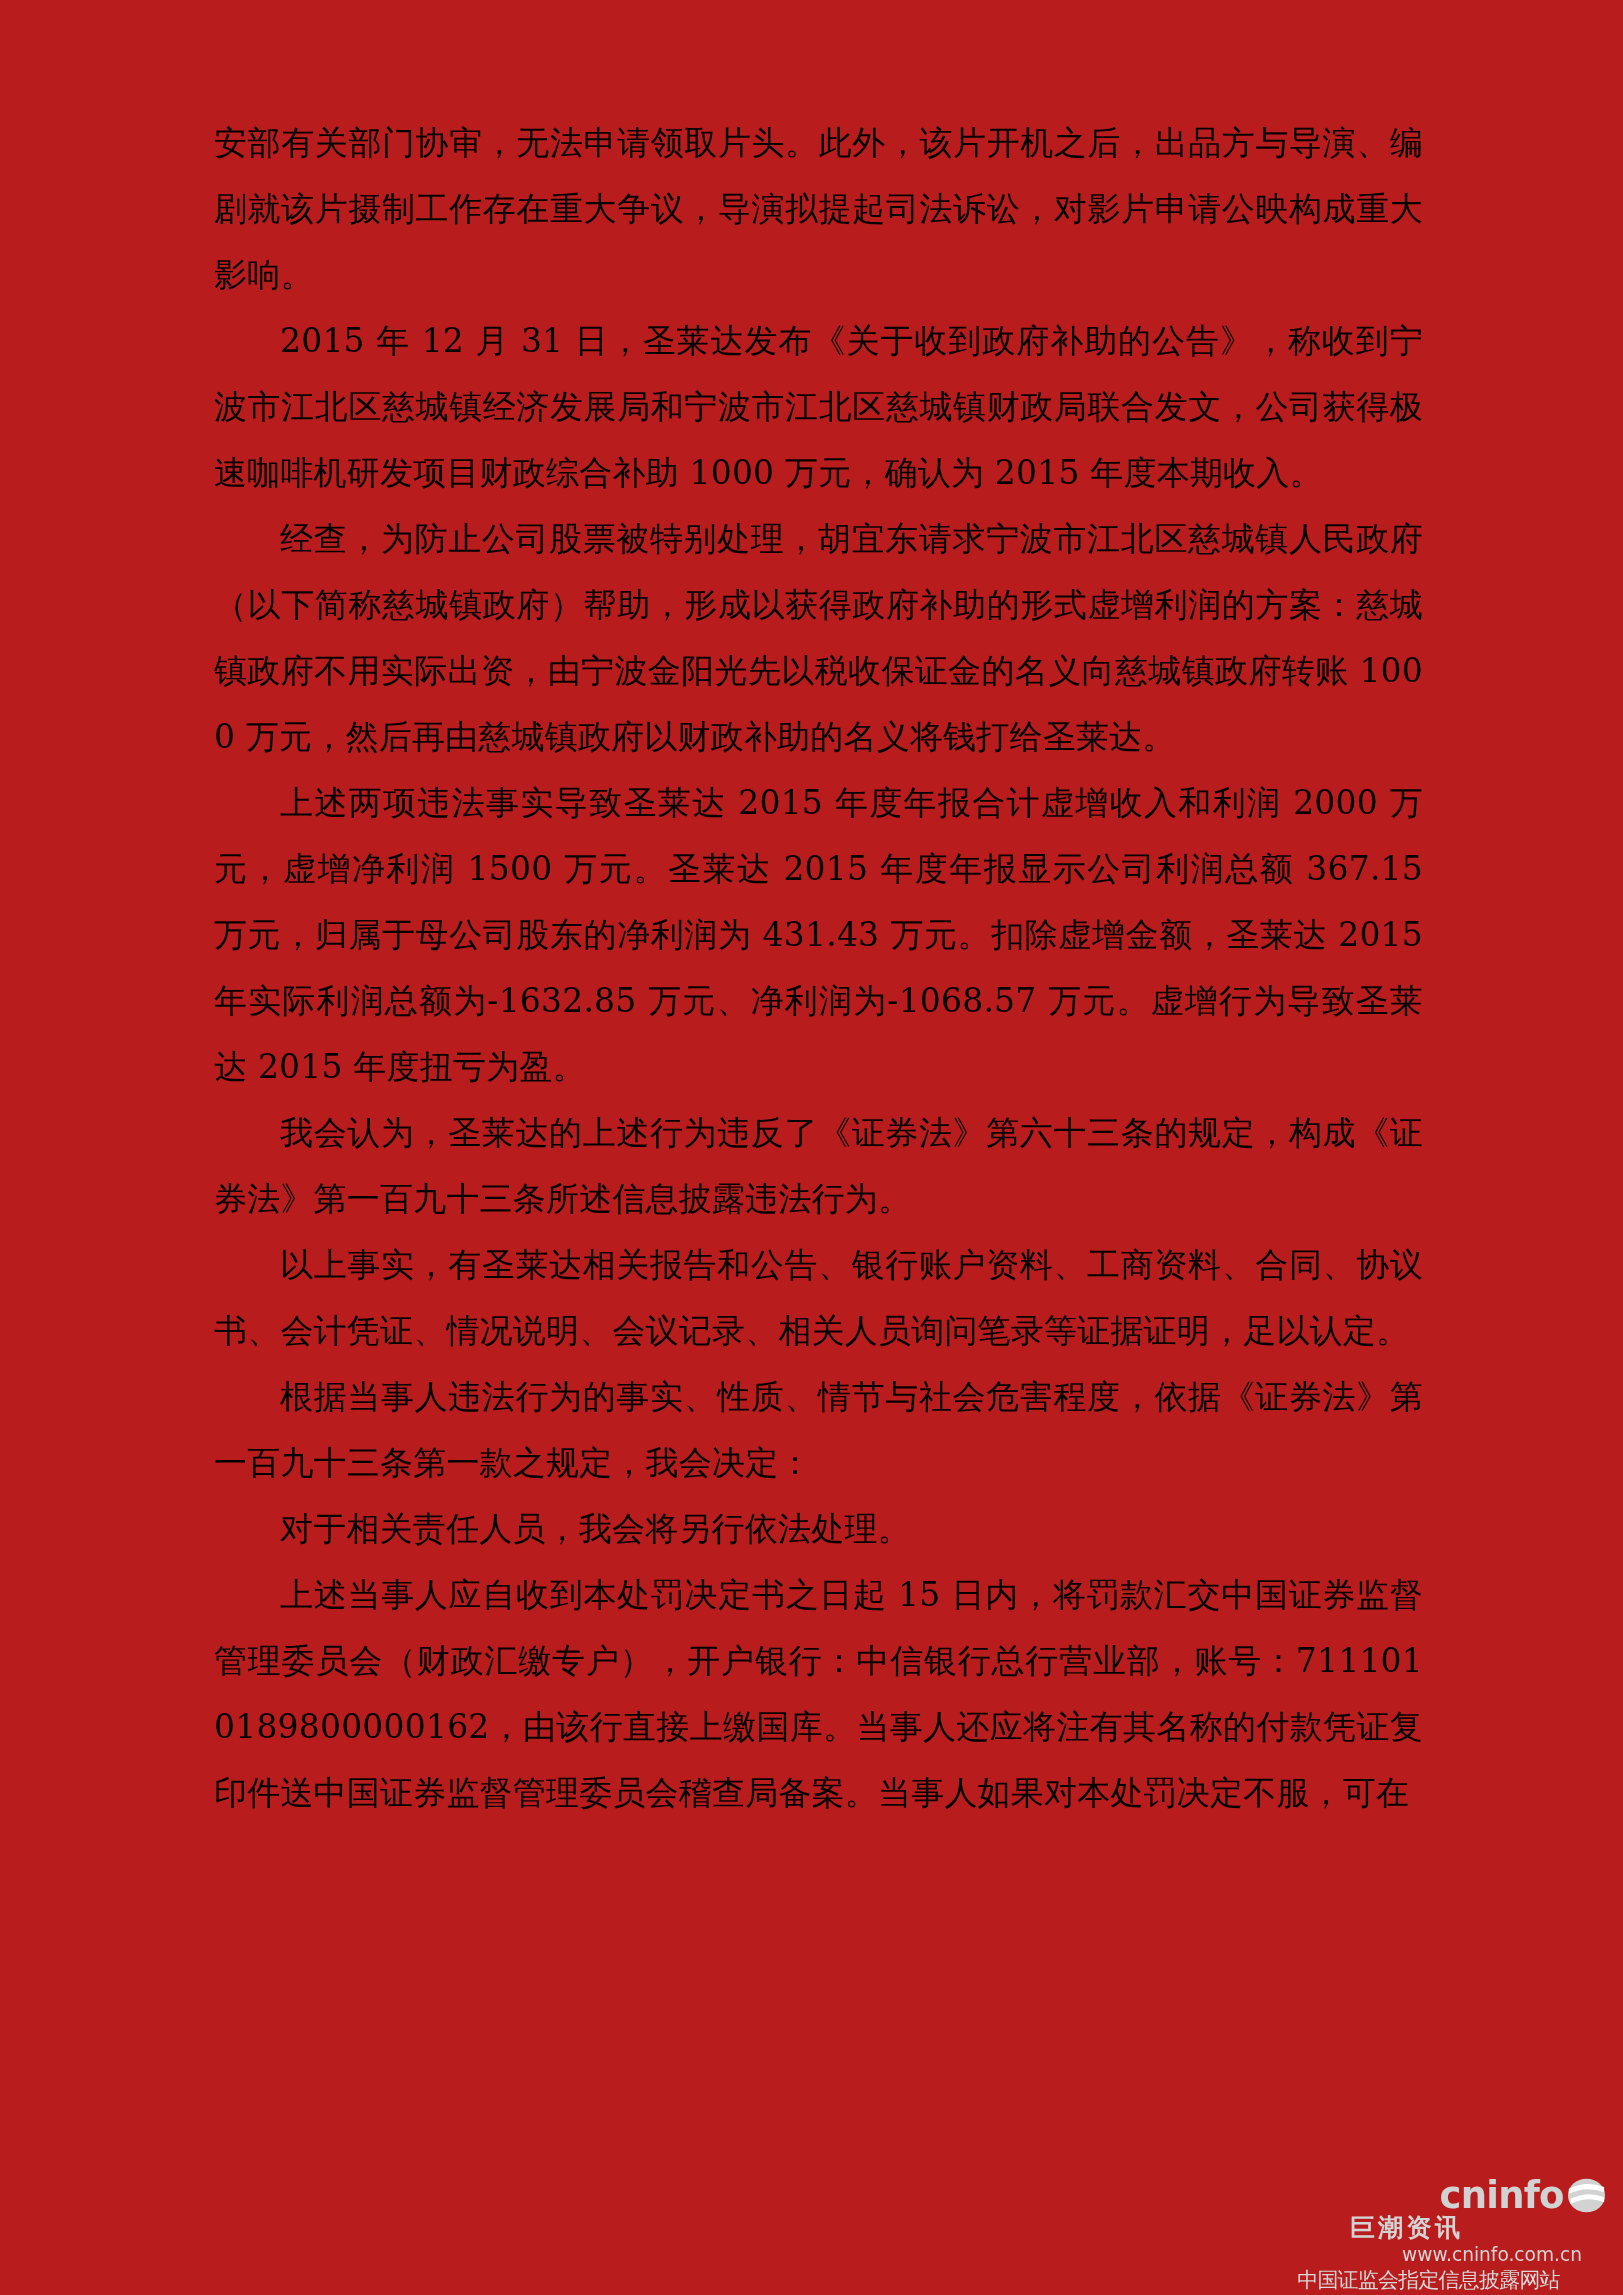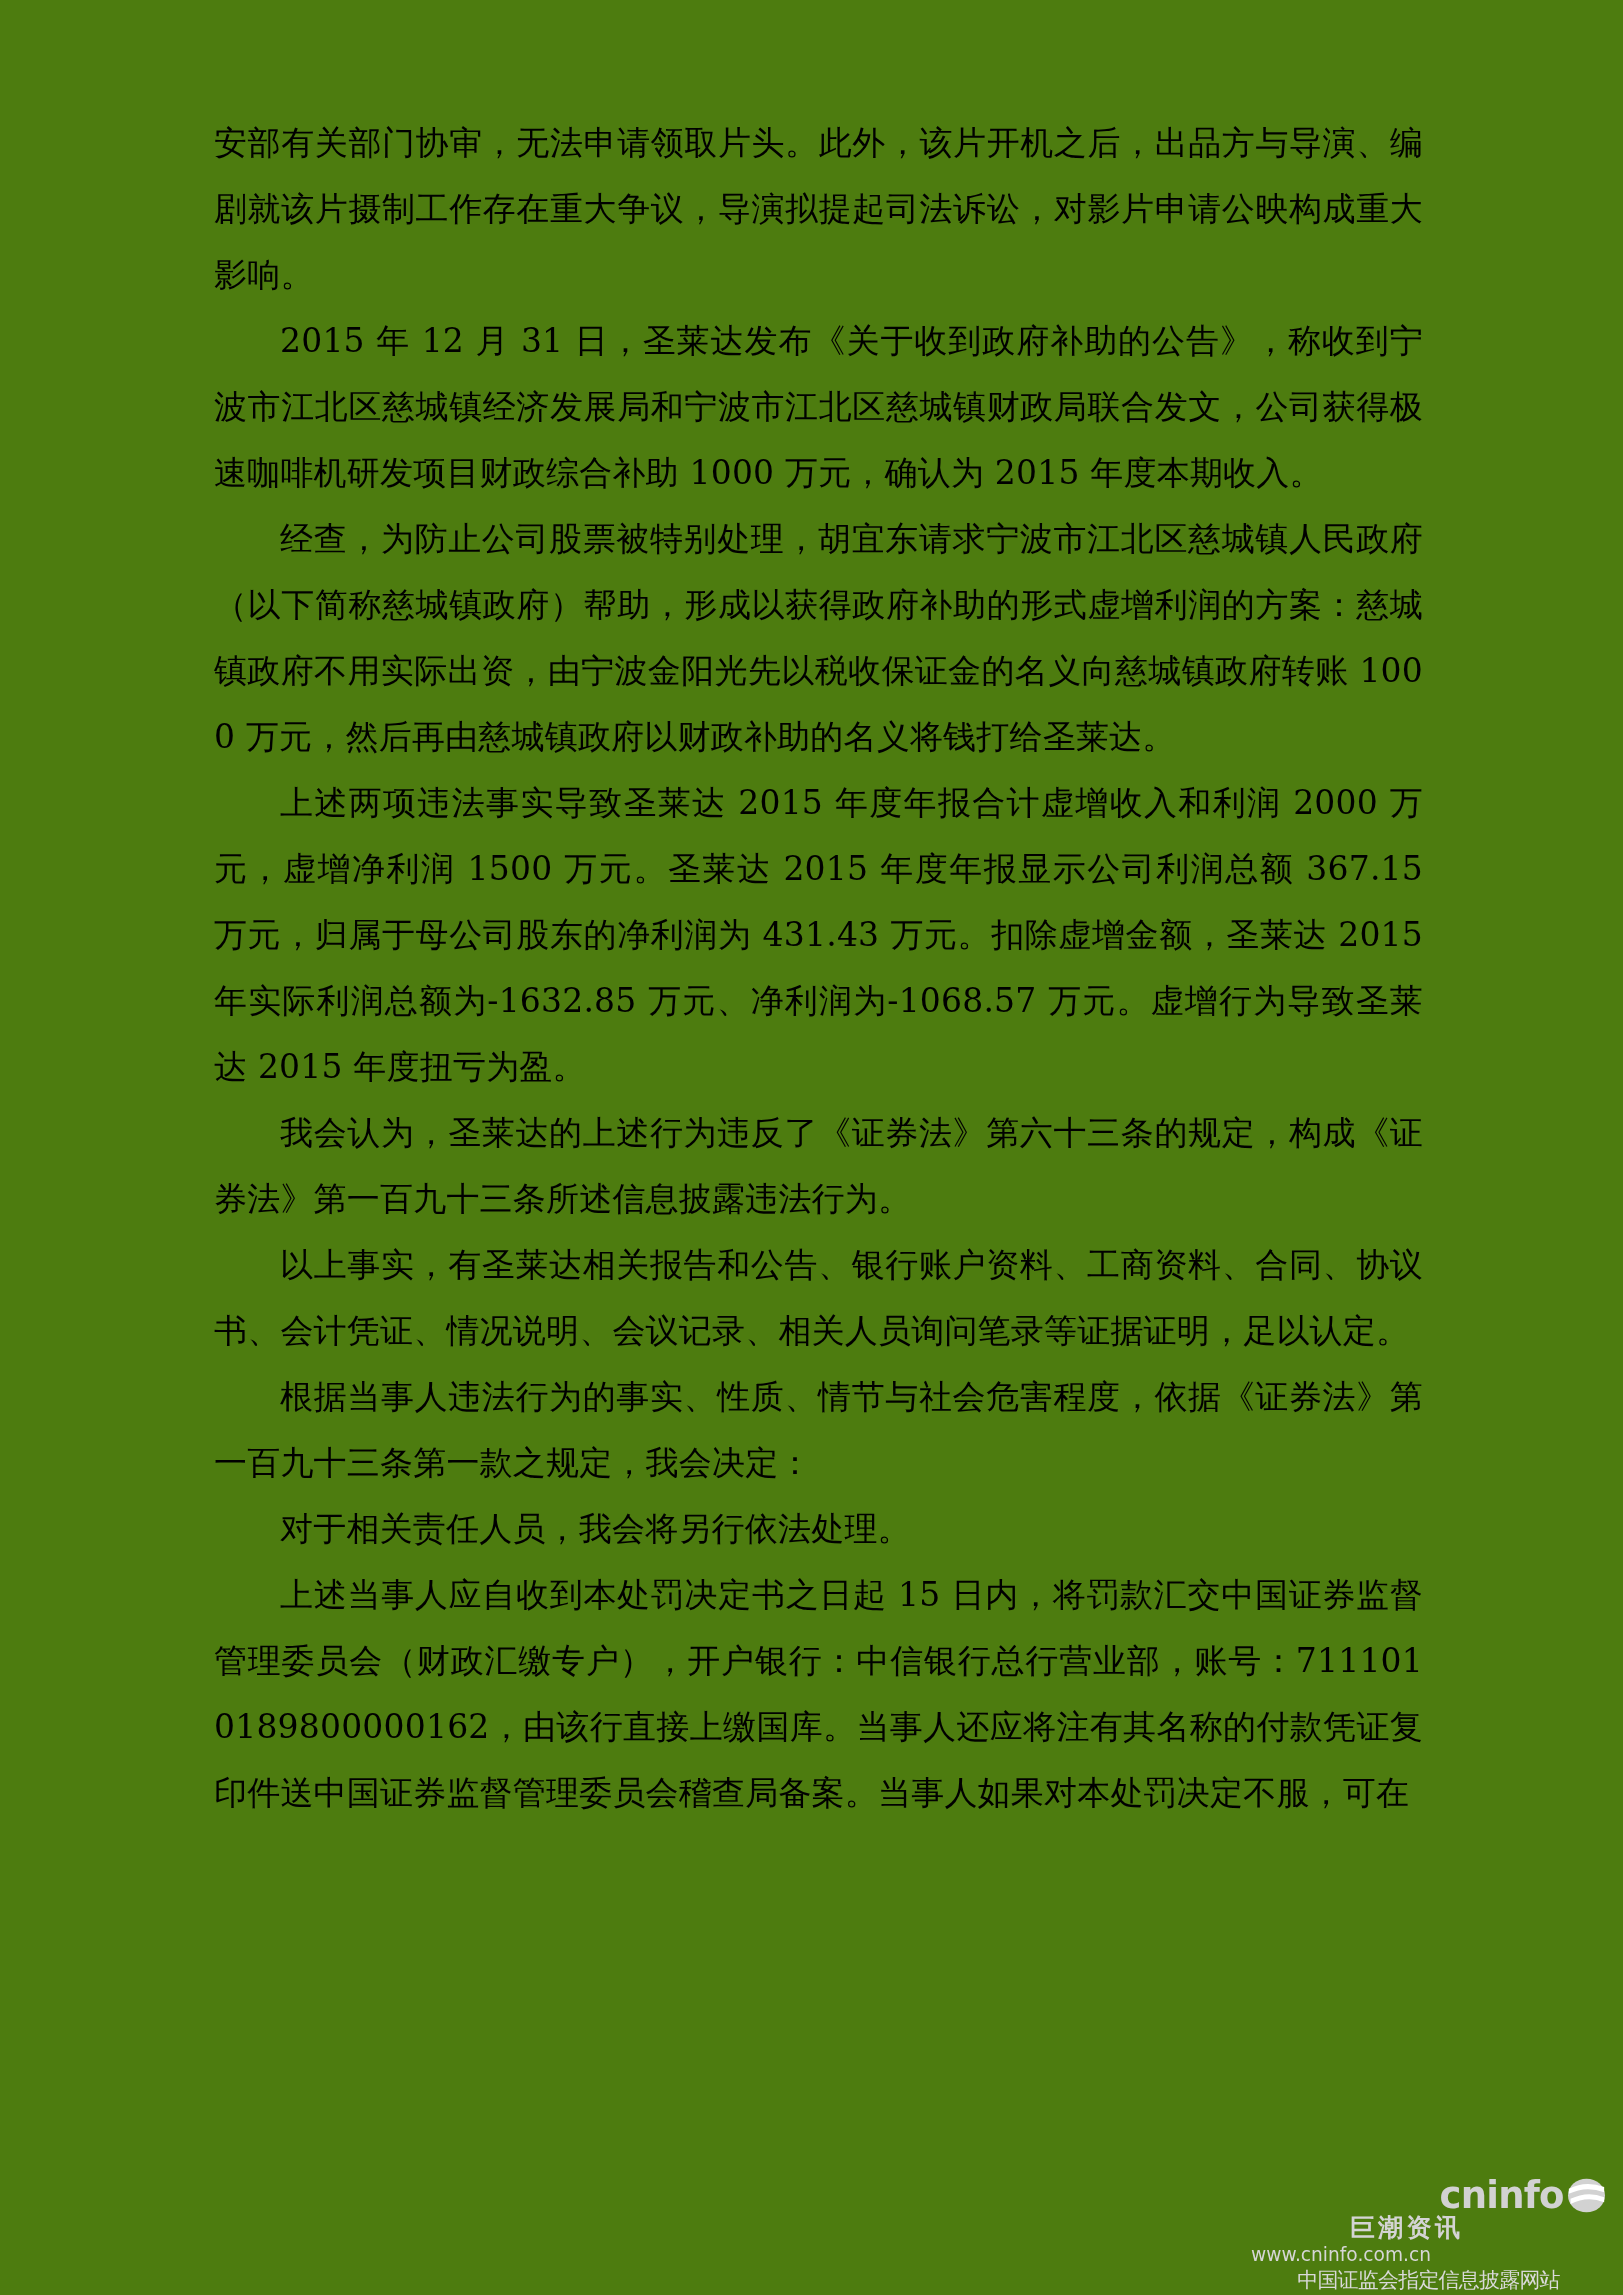--- a/index.html
+++ b/index.html
@@ -8,21 +8,21 @@
     background: #ffffff;
   }
   body {
     font-family: "DejaVu Serif", "Liberation Serif", serif;
     color: #000000;
   }
   .page {
     position: relative;
     width: 1623px;
     height: 2295px;
-    background: #4d7c0f;
+    background: #b91c1c;
     box-sizing: border-box;
     overflow: hidden;
   }
   .content {
     position: absolute;
     left: 214px;
     top: 110px;
     width: 1209px;
   }
   p.para {
@@ -82,20 +82,21 @@
     text-align: center;
     font-family: "DejaVu Sans", "Liberation Sans", sans-serif;
     font-size: 25px;
     font-weight: bold;
     color: #d4d4d4;
     letter-spacing: 3.4px;
     line-height: 1.15;
     margin-right: 44px;
   }
   .wm-url {
+    text-align: right;
     font-family: "DejaVu Sans", "Liberation Sans", sans-serif;
     font-size: 18.6px;
     color: #d6d6d6;
     line-height: 1.3;
     margin-right: 24px;
   }
   .wm-tag {
     text-align: center;
     font-family: "DejaVu Sans", "Liberation Sans", sans-serif;
     font-size: 21px;

